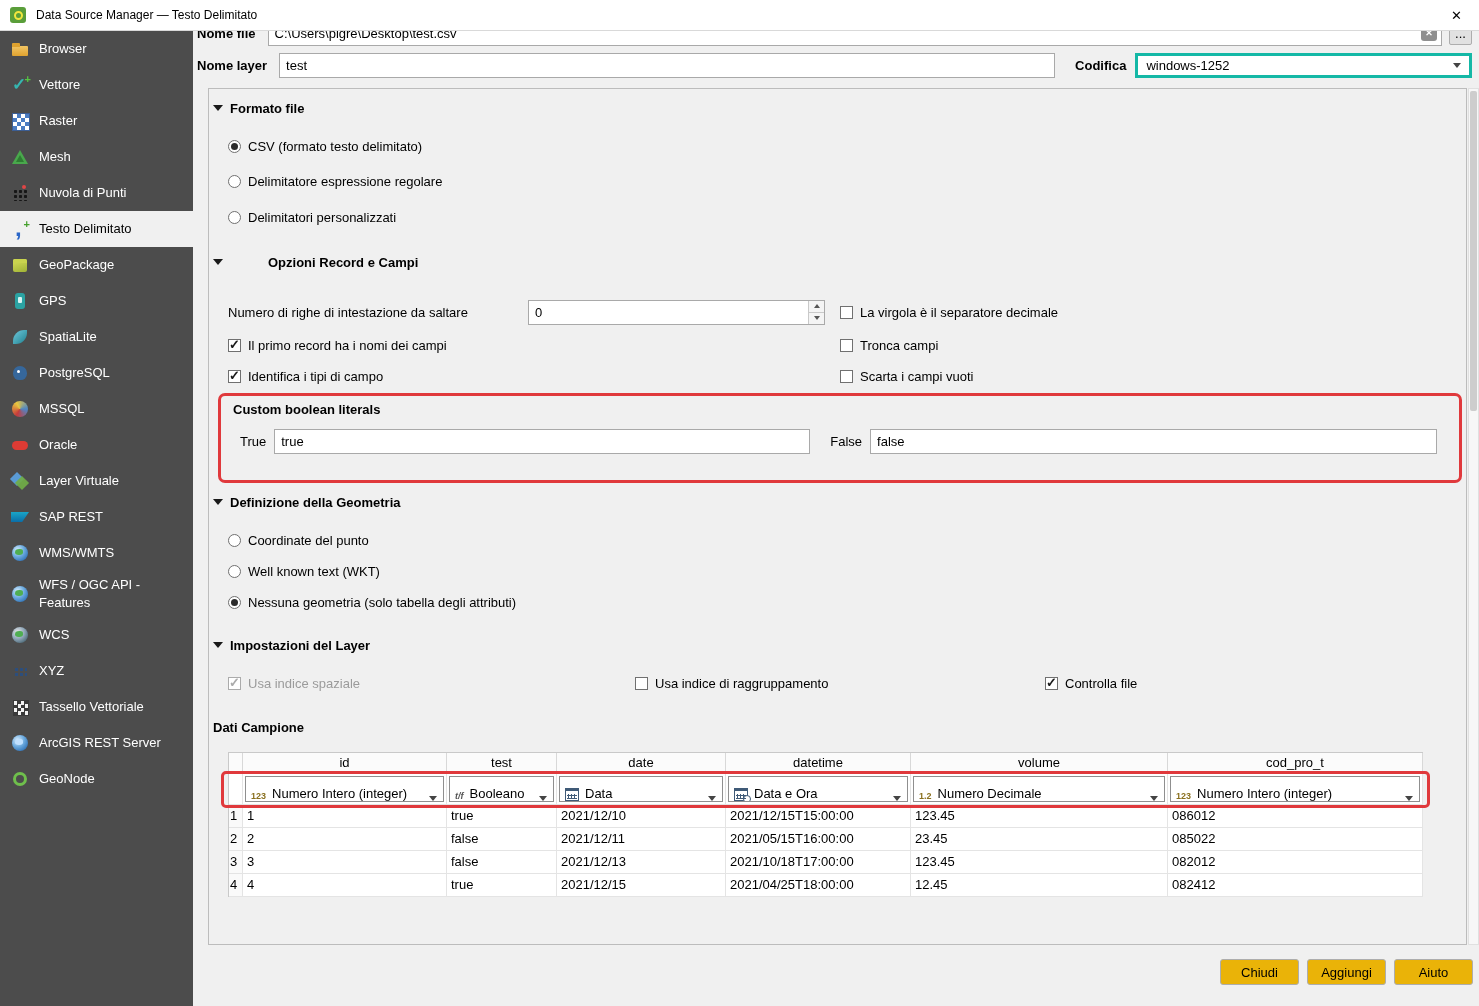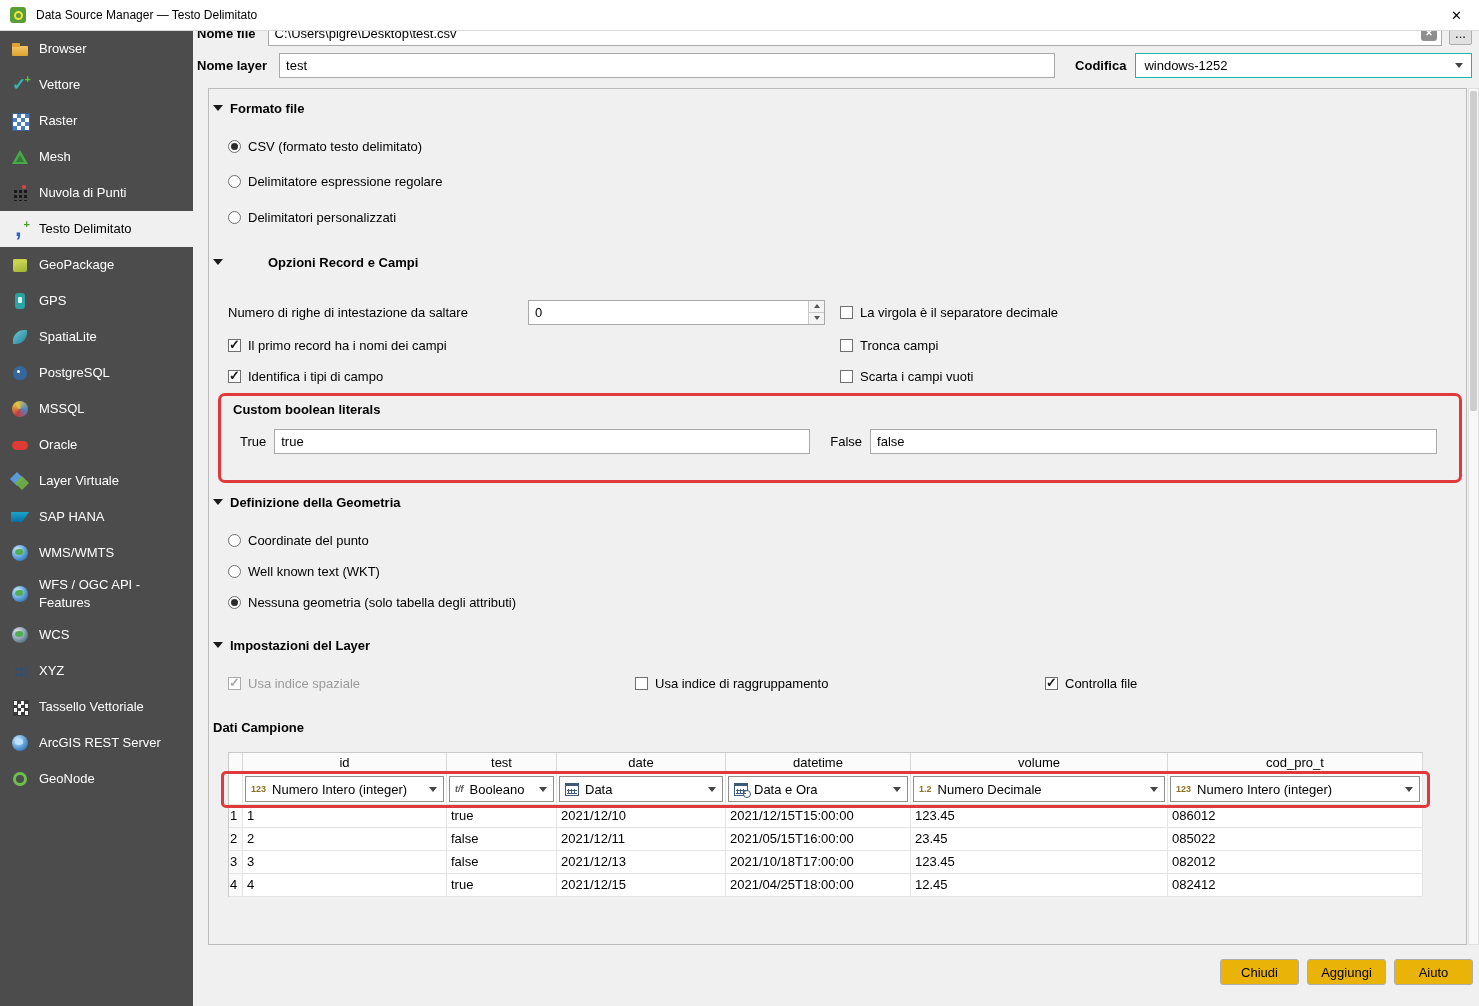--- a/index.html
+++ b/index.html
@@ -80,21 +80,21 @@
   .toplabel { font-weight:bold; white-space:nowrap; }
   .input { height:25px; border:1px solid #a9a9a9; background:#fff; padding:4px 6px; font:13px "Liberation Sans",sans-serif; color:#000; }
   .input-wrap { position:relative; }
   .file-wrap { margin-left:12px; flex:1; }
   .file-wrap .input { width:100%; padding-right:28px; }
   .clear-ic { position:absolute; right:5px; top:50%; transform:translateY(-50%); width:16px; height:16px; background:#8f8f8f; border-radius:3px; display:flex; align-items:center; justify-content:center; }
   .clear-ic::before { content:"✕"; color:#fff; font-size:9px; font-weight:bold; }
   .browse-btn { margin-left:7px; width:23px; height:24px; background:#e1e1e1; border:1px solid #adadad; border-radius:2px; font:13px "Liberation Sans",sans-serif; }
   .layer-input { margin-left:12px; width:776px; }
   .enc-label { margin-left:20px; font-weight:bold; }
-  .enc-combo { margin-left:9px; flex:1; height:25px; border:1px solid #14b8a6; background:#fff; display:flex; align-items:center; padding:0 8px; }
+  .enc-combo { margin-left:9px; flex:1; height:25px; border:3px solid #14b8a6; background:#fff; display:flex; align-items:center; padding:0 8px; }
   .arrow-down { width:0; height:0; border-left:4px solid transparent; border-right:4px solid transparent; border-top:5px solid #444; margin-left:auto; }
 
   
   .frame { position:absolute; left:15px; right:12px; top:74px; bottom:44px; border:1px solid #bcbcbc; background:#f0f0f0; padding:0 8px 0 4px; overflow:hidden; }
   .vscroll { position:absolute; top:74px; bottom:44px; right:0; width:11px; background:#f7f7f7; border:1px solid #e0e0e0; }
   .vscroll .thumb { position:absolute; left:1px; right:1px; top:2px; height:320px; background:#cdcdcd; border-radius:2px; }
 
   .sect-h { display:flex; align-items:center; gap:7px; height:18px; margin-left:0; font-weight:bold; }
   .tri { width:0; height:0; border-left:5px solid transparent; border-right:5px solid transparent; border-top:6px solid #1a1a1a; }
 
@@ -144,21 +144,21 @@
   .m-layerset { margin-top:25px; }
   .layerchk-row { margin-top:20px; height:18px; display:flex; align-items:center; margin-left:15px; }
   .lc1 { width:407px; } .lc2 { width:410px; }
 
   .sample-title { margin-top:26px; height:18px; display:flex; align-items:center; font-weight:bold; }
 
   .table-wrap { position:relative; margin-top:16px; margin-left:15px; width:1196px; }
   .sample-table { display:grid; grid-template-columns:14px 204px 110px 169px 185px 257px 255px; border-top:1px solid #c9c9c9; border-left:1px solid #c9c9c9; background:#fff; width:1195px; }
   .th { height:21px; line-height:20px; text-align:center; background:#fbfbfb; border-right:1px solid #d8d8d8; border-bottom:1px solid #d8d8d8; overflow:hidden; white-space:nowrap; }
   .tc { height:31px; background:#fff; border-right:1px solid #e4e4e4; border-bottom:1px solid #e4e4e4; padding:2px; display:flex; }
-  .combo { flex:1; display:flex; align-items:center; gap:6px; border:1px solid #8f8f8f; background:#fff; padding:0 6px 0 5px; overflow:hidden; white-space:nowrap; }
+  .combo { flex:1; display:flex; align-items:flex-end; gap:6px; border:1px solid #8f8f8f; background:#fff; padding:0 6px 0 5px; overflow:hidden; white-space:nowrap; }
   .badge { font-size:9px; font-weight:bold; color:#8a701f; flex:0 0 auto; }
   .badge.tf { color:#555;font-style:italic; }
   .cal-ic { position:relative; width:14px; height:13px; border:1px solid #3f5a77; background:#fff; flex:0 0 14px; }
   .cal-ic::before { content:""; position:absolute; left:-1px; top:-1px; right:-1px; height:3px; background:#3f5a77; }
   .cal-ic::after { content:""; position:absolute; left:1px; top:5px; width:10px; height:5px; background:radial-gradient(#3f5a77 1px, transparent 1.2px) 0 0/3px 3px; }
   .clock-dot { position:absolute; right:-4px; bottom:-3px; width:8px; height:8px; border-radius:50%; background:#fff; border:1px solid #3f5a77; }
   .td { height:23px; line-height:22px; padding:0 4px; background:#fff; border-right:1px solid #e4e4e4; border-bottom:1px solid #e4e4e4; white-space:nowrap; overflow:hidden; }
   .tn { background:#fafafa; padding:0 1px; }
   .type-red-overlay { position:absolute; left:-7px; right:-6px; top:19px; height:37px; border:3px solid #e0393c; border-radius:5px; pointer-events:none; z-index:5; }
 
@@ -222,21 +222,21 @@
   <div class="side-item">
       <span class="sic ic-oracle"></span>
       <span>Oracle</span>
     </div>
   <div class="side-item">
       <span class="sic ic-virtual"></span>
       <span>Layer Virtuale</span>
     </div>
   <div class="side-item">
       <span class="sic ic-saphana"></span>
-      <span>SAP HANA</span>
+      <span>SAP REST</span>
     </div>
   <div class="side-item">
       <span class="sic ic-globe"></span>
       <span>WMS/WMTS</span>
     </div>
   <div class="side-item" style="min-height:46px">
       <span class="sic ic-globe"></span>
       <span style="width:140px">WFS / OGC API - Features</span>
     </div>
   <div class="side-item">

